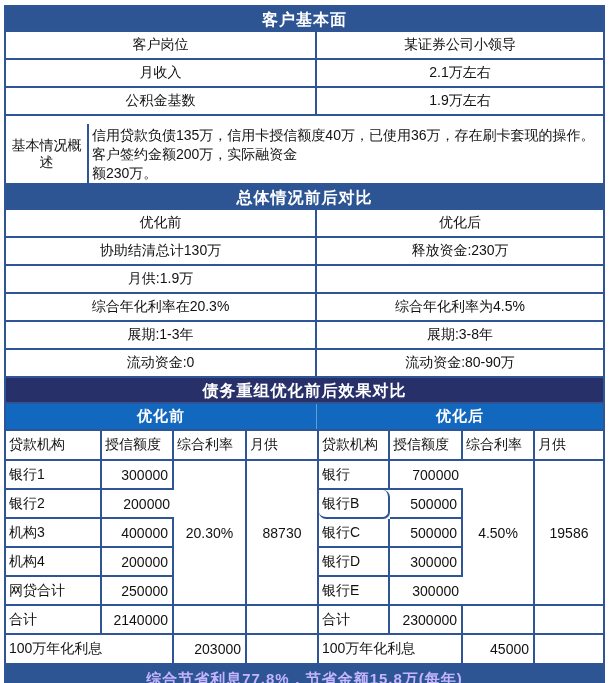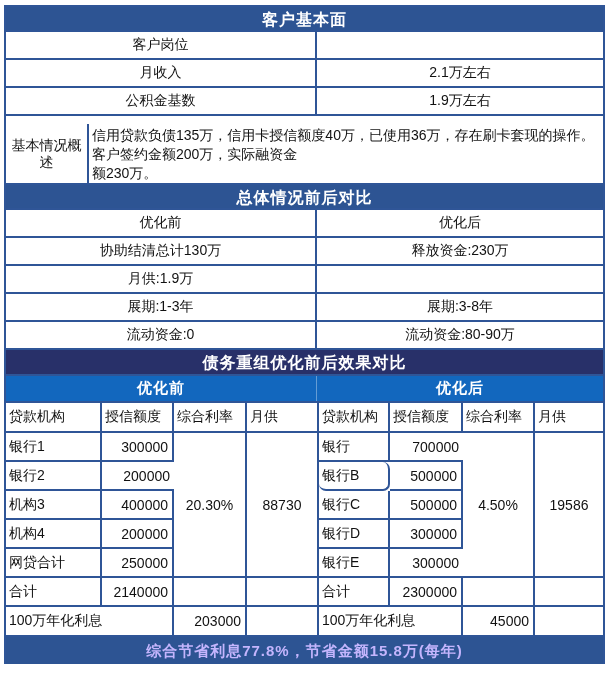--- a/index.html
+++ b/index.html
@@ -85,20 +85,21 @@
 </head>
 <body>
 
 <div class="page">
   <div class="sheet">
 
     <div class="sec-header">客户基本面</div>
 
     <div class="row2">
       <div>客户岗位</div>
+      <div>某证券公司小领导</div>
     </div>
     <div class="row2">
       <div>月收入</div>
       <div>2.1万左右</div>
     </div>
     <div class="row2">
       <div>公积金基数</div>
       <div>1.9万左右</div>
     </div>
     <div class="row-desc">
@@ -112,20 +113,24 @@
     <div class="row2">
       <div>优化前</div>
       <div>优化后</div>
     </div>
     <div class="row2">
       <div>协助结清总计130万</div>
       <div>释放资金:230万</div>
     </div>
     <div class="row2">
       <div>月供:1.9万</div>
+    </div>
+    <div class="row2">
+      <div>综合年化利率在20.3%</div>
+      <div>综合年化利率为4.5%</div>
     </div>
     <div class="row2">
       <div>展期:1-3年</div>
       <div>展期:3-8年</div>
     </div>
     <div class="row2">
       <div>流动资金:0</div>
       <div>流动资金:80-90万</div>
     </div>
 

